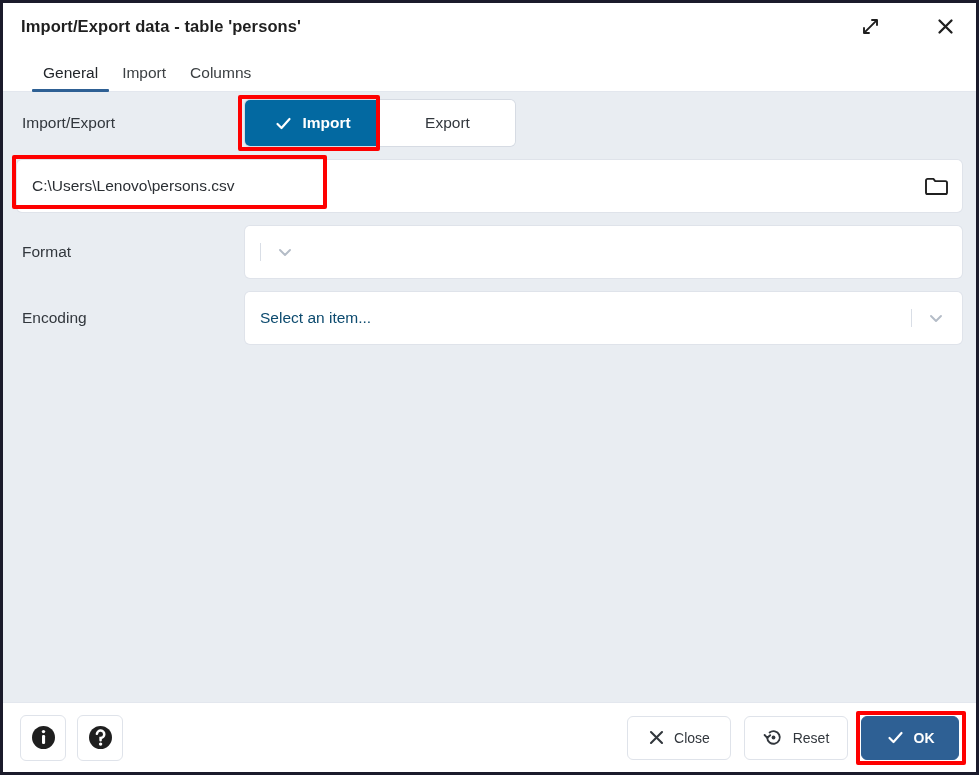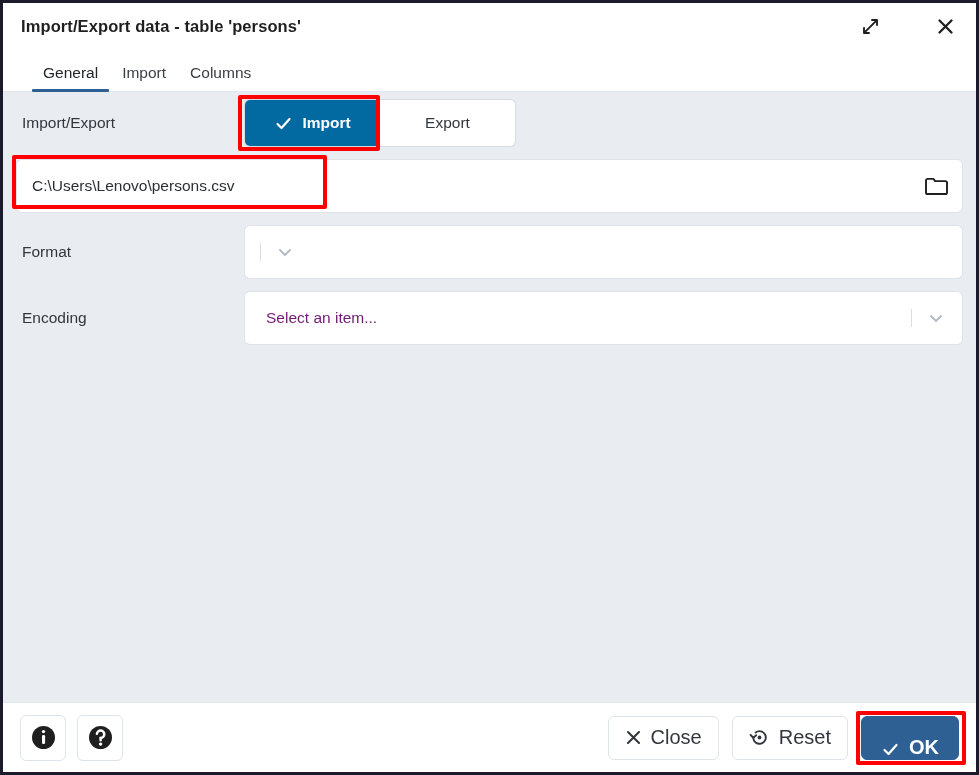--- a/index.html
+++ b/index.html
@@ -155,21 +155,21 @@
     box-sizing: border-box;
     padding: 0 6px 0 15px;
   }
   .field-text {
     font-size: 15.5px;
     color: #2b2f34;
     flex: 1 1 auto;
     white-space: nowrap;
     overflow: hidden;
   }
-  .field-text.placeholder { color: #701a75; margin-left: 6px; }
+  .field-text.placeholder { color: #0c4a6e; }
   .field-icon-btn {
     width: 40px;
     height: 38px;
     display: flex;
     align-items: center;
     justify-content: center;
     cursor: pointer;
     flex: 0 0 40px;
   }
   .sep-bar {
@@ -220,35 +220,34 @@
   .action-btn {
     height: 44px;
     min-width: 104px;
     border: 1px solid #dfe3ea;
     border-radius: 6px;
     background: #ffffff;
     display: flex;
     align-items: center;
     justify-content: center;
     gap: 9px;
-    font-size: 20px;
+    font-size: 14px;
     color: #32373d;
     cursor: pointer;
     margin-left: 13px;
     box-sizing: border-box;
     padding: 0 16px;
     position: relative;
   }
   .action-btn.primary {
     background: #2e6094;
     border-color: #2e6094;
     color: #ffffff;
     font-weight: bold;
     min-width: 98px;
-    align-items: flex-end;
   }
   svg { display: block; }
 </style>
 </head>
 <body>
 
 <div class="window">
 
   <div class="titlebar">
     <div class="title-text">Import/Export data - table 'persons'</div>

